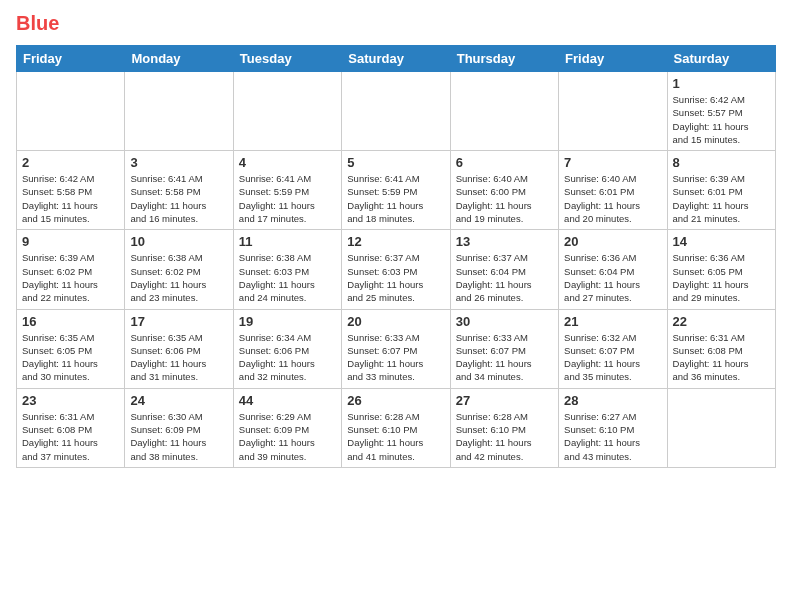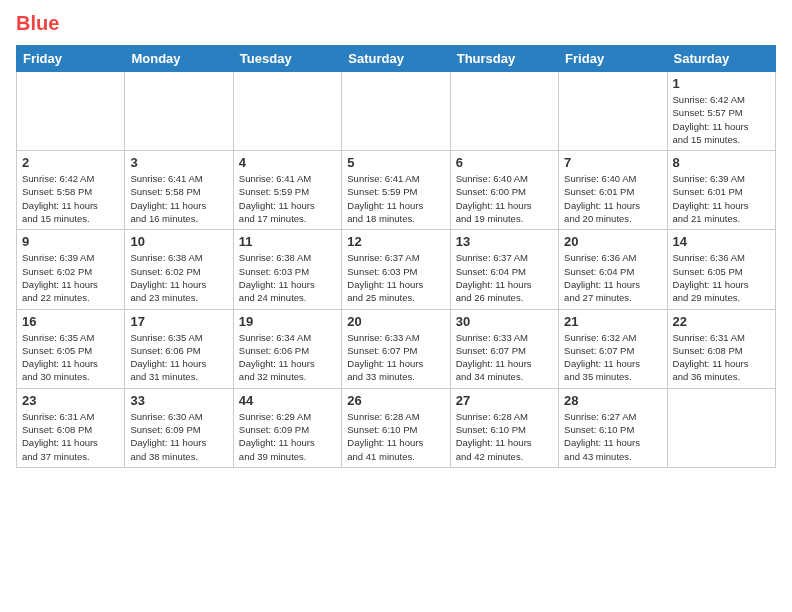--- a/index.html
+++ b/index.html
@@ -199,21 +199,21 @@
           <span class="day-number">22</span>
           <div class="day-info">Sunrise: 6:31 AM<br>Sunset: 6:08 PM<br>Daylight: 11 hours<br>and 36 minutes.</div>
         </td>
       </tr>
       <tr>
         <td>
           <span class="day-number">23</span>
           <div class="day-info">Sunrise: 6:31 AM<br>Sunset: 6:08 PM<br>Daylight: 11 hours<br>and 37 minutes.</div>
         </td>
         <td>
-          <span class="day-number">33</span>
+          <span class="day-number">24</span>
           <div class="day-info">Sunrise: 6:30 AM<br>Sunset: 6:09 PM<br>Daylight: 11 hours<br>and 38 minutes.</div>
         </td>
         <td>
           <span class="day-number">44</span>
           <div class="day-info">Sunrise: 6:29 AM<br>Sunset: 6:09 PM<br>Daylight: 11 hours<br>and 39 minutes.</div>
         </td>
         <td>
           <span class="day-number">26</span>
           <div class="day-info">Sunrise: 6:28 AM<br>Sunset: 6:10 PM<br>Daylight: 11 hours<br>and 41 minutes.</div>
         </td>

